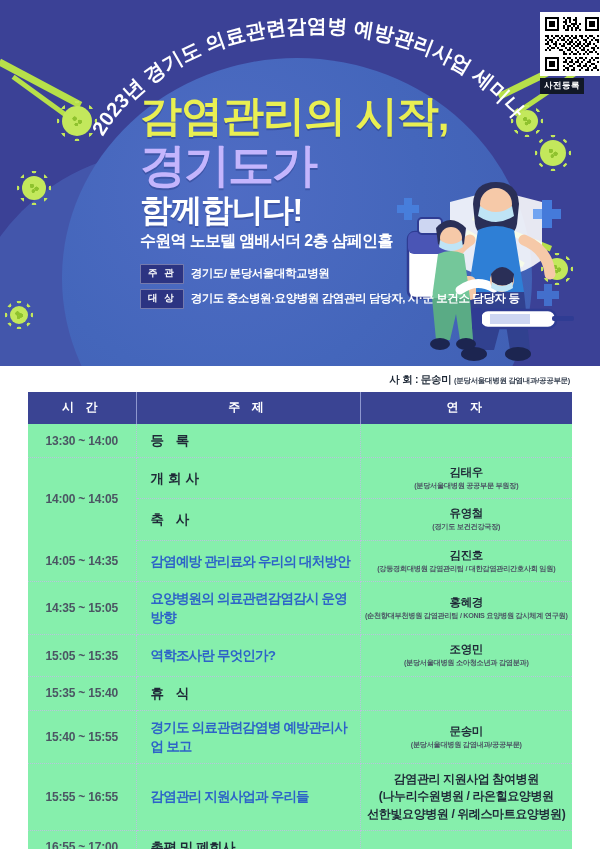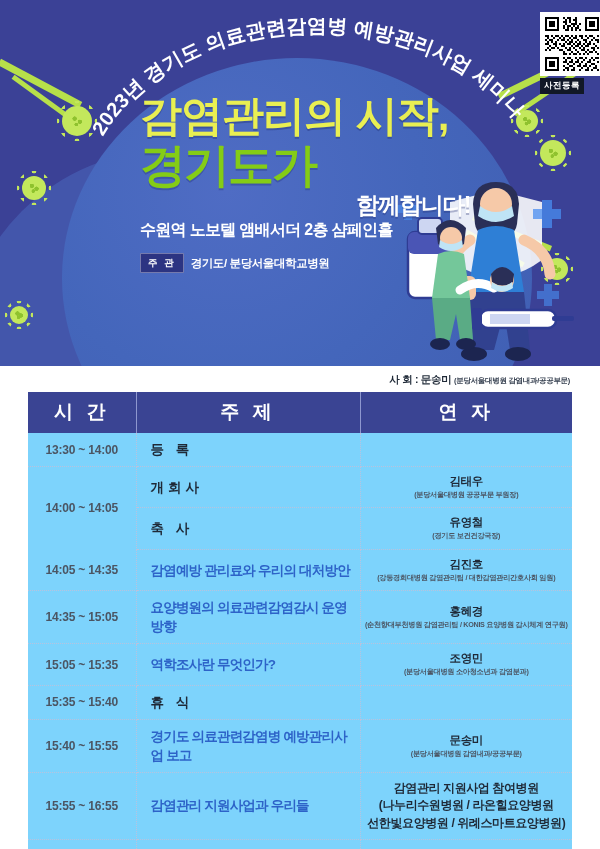--- a/index.html
+++ b/index.html
@@ -31,26 +31,26 @@
   .arc-title text {
     font-family: "Liberation Sans", sans-serif;
     font-size: 20px; font-weight: 700; fill: #ffffff; letter-spacing: .2px;
   }
   .hero-text { position: absolute; left: 140px; top: 92px; width: 330px; }
   .t-line1 {
     font-size: 42px; font-weight: 800; color: #e9ef52; letter-spacing:-1px;
     line-height: 1.12; text-shadow: 0 2px 0 rgba(30,40,110,.35);
   }
   .t-line2 {
-    font-size: 46px; font-weight: 800; color: #84cc16; letter-spacing:-2px;
+    font-size: 46px; font-weight: 800; color: #c4b5fd; letter-spacing:-2px;
     line-height: 1.08; margin-top: 2px; text-shadow: 0 2px 0 rgba(30,40,110,.3);
   }
   .t-line3 {
-    font-size: 23px; font-weight: 800; color: #ffffff; letter-spacing:-1.5px;
-    line-height: 1.15; margin-top: 1px; text-shadow: 0 2px 0 rgba(30,40,110,.3); text-align: right;
+    font-size: 32px; font-weight: 800; color: #ffffff; letter-spacing:-1.5px;
+    line-height: 1.15; margin-top: 1px; text-shadow: 0 2px 0 rgba(30,40,110,.3);
   }
   .t-date {
     margin-top: 11px; font-size: 18px; font-weight: 800; color:#f3f36a;
     letter-spacing:-.5px; white-space: nowrap;
   }
   .t-date .time { color:#ffffff; font-weight:600; font-size:15px; }
   .t-place {
     margin-top: 2px; font-size: 16px; font-weight: 700; color:#ffffff;
     letter-spacing:-.7px; white-space: nowrap;
   }
@@ -99,30 +99,30 @@
     padding: 7px 2px 5px 0; letter-spacing:-.3px;
   }
   .host-line .aff { font-size:7.5px; font-weight:600; color:#374151; }
 
   table.schedule { width: 100%; border-collapse: collapse; table-layout: fixed; }
   table.schedule col.c-time { width: 108px; }
   table.schedule col.c-topic { width: 224px; }
   table.schedule col.c-spk  { width: 212px; }
 
   thead th {
-    background: #3a4493; color:#ffffff; font-size:19px; font-weight:800;
+    background: #3a4493; color:#ffffff; font-size:12px; font-weight:800;
     letter-spacing: 4px; padding: 7px 0 8px; text-align:center;
     border-right: 1px solid #8e97cf;
   }
   thead th:last-child { border-right: none; }
 
   tbody td {
     border-bottom: 1px dotted #b9c2dd;
     border-right: 1px dotted #b9c2dd;
-    padding: 7px 0; vertical-align: middle; background:#7dd3fc;margin-top:26px;
+    padding: 7px 0; vertical-align: middle; background:#86efac;margin-top:26px;
   }
   tbody td:last-child { border-right: none; }
   tbody tr:last-child td { border-bottom: 2px solid #3a4493; }
 
   .td-time {
     text-align:center; font-size:12px; color:#4b5563; font-weight:600;
     letter-spacing:-.2px; white-space:nowrap;
   }
   .td-topic { padding-left: 14px !important; }
   .topic-txt { font-size:13.5px; font-weight:800; letter-spacing:-.8px; color:#2d63c8; }
@@ -218,20 +218,24 @@
 
     <div class="hero-text">
       <div class="t-line1">감염관리의 시작,</div>
       <div class="t-line2">경기도가</div>
       <div class="t-line3">함께합니다!</div>
       <div class="t-place">수원역 노보텔 앰배서더 2층 샴페인홀</div>
       <div class="meta-rows">
         <div class="meta-row">
           <span class="meta-badge">주 관</span>
           <span class="meta-text">경기도/ 분당서울대학교병원</span>
+        </div>
+        <div class="meta-row">
+          <span class="meta-badge">대 상</span>
+          <span class="meta-text">경기도 중소병원·요양병원 감염관리 담당자, 시·군 보건소 담당자 등</span>
         </div>
       </div>
     </div>
 
     <div class="qr-box">
       <svg class="qr-img" viewBox="0 0 29 29" shape-rendering="crispEdges">
         <rect width="29" height="29" fill="#fff"></rect>
         <g fill="#000">
           <rect x="1" y="1" width="7" height="7"></rect>
             <rect x="2" y="2" width="5" height="5" fill="#fff"></rect>

